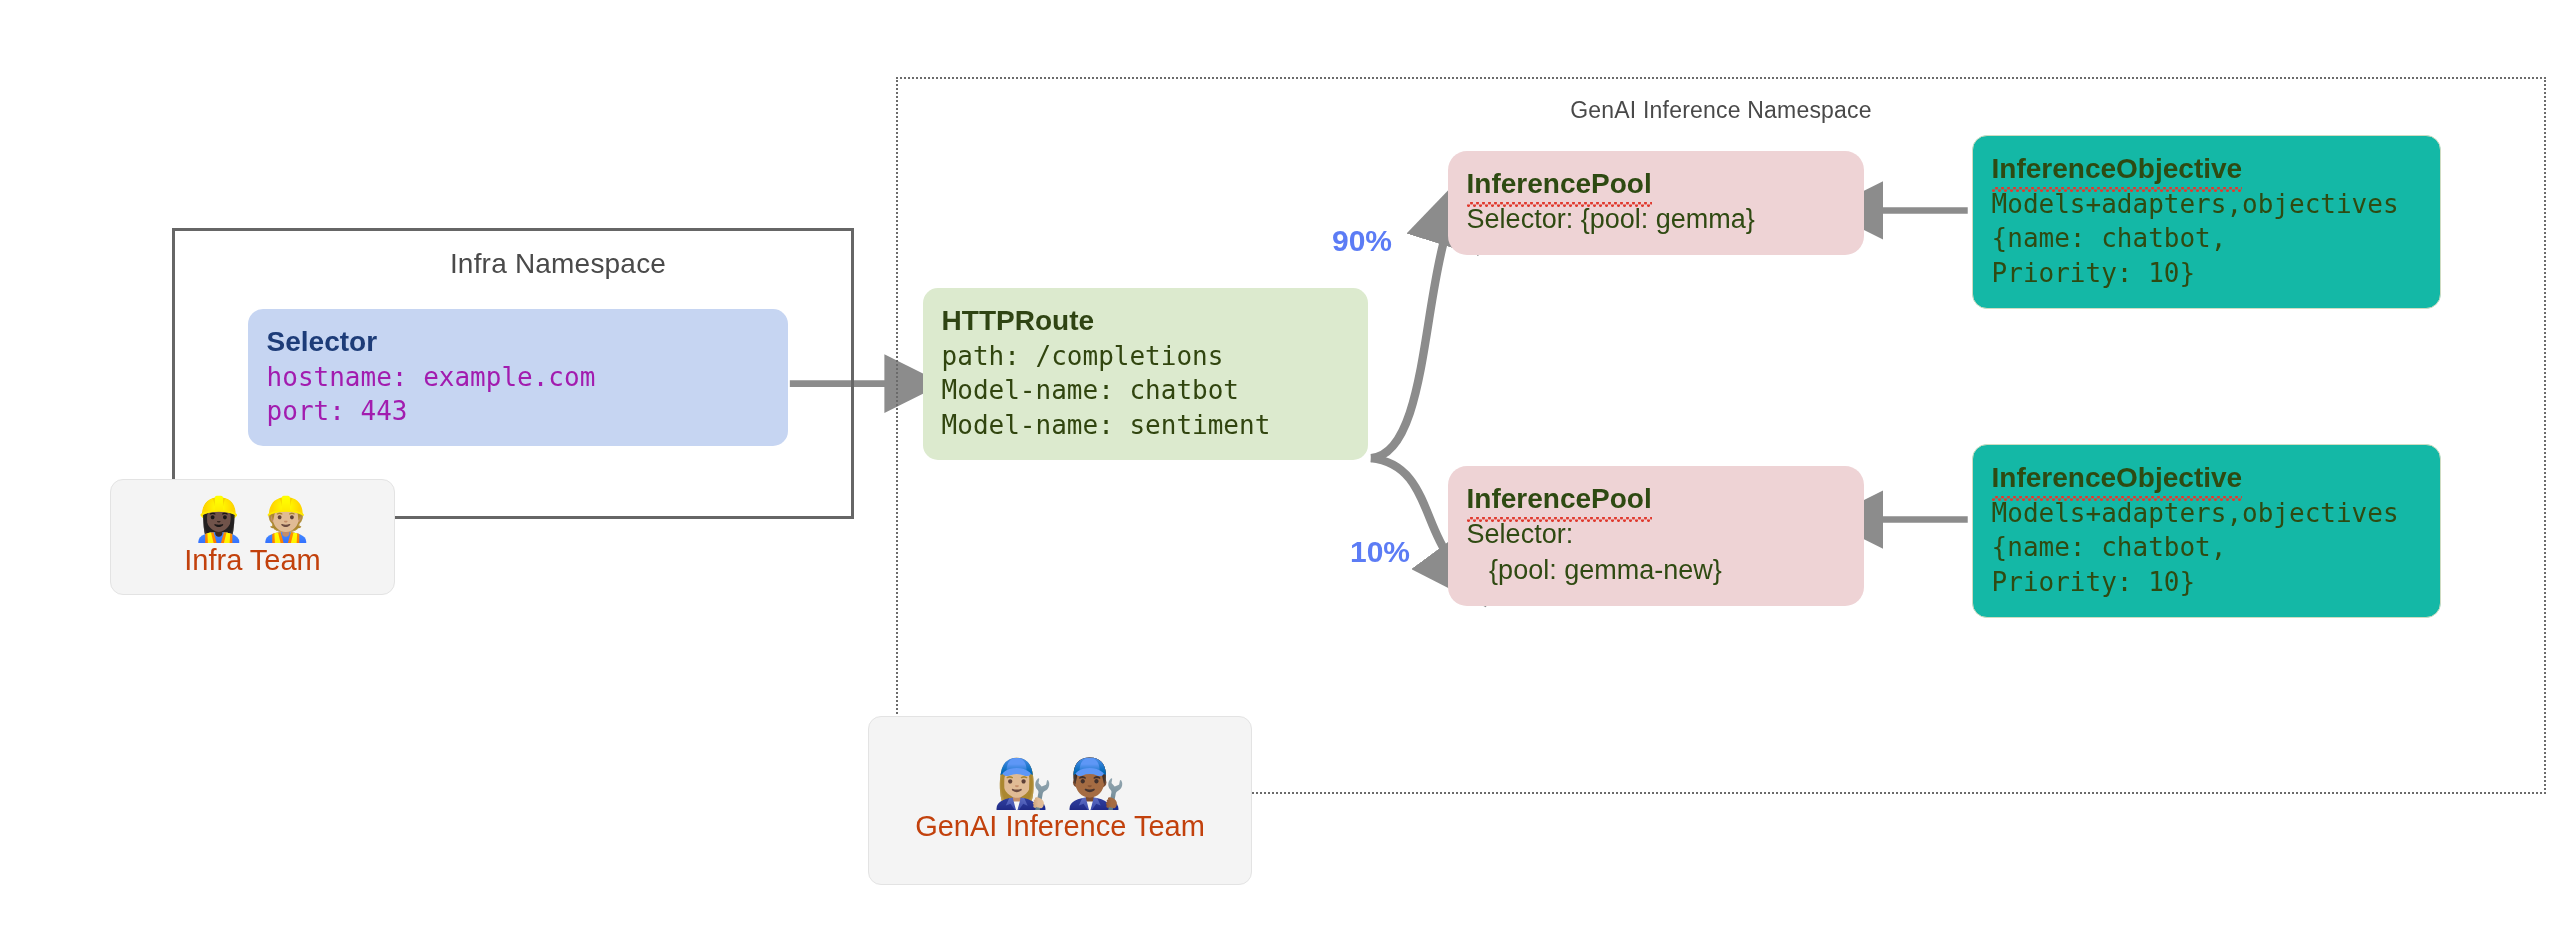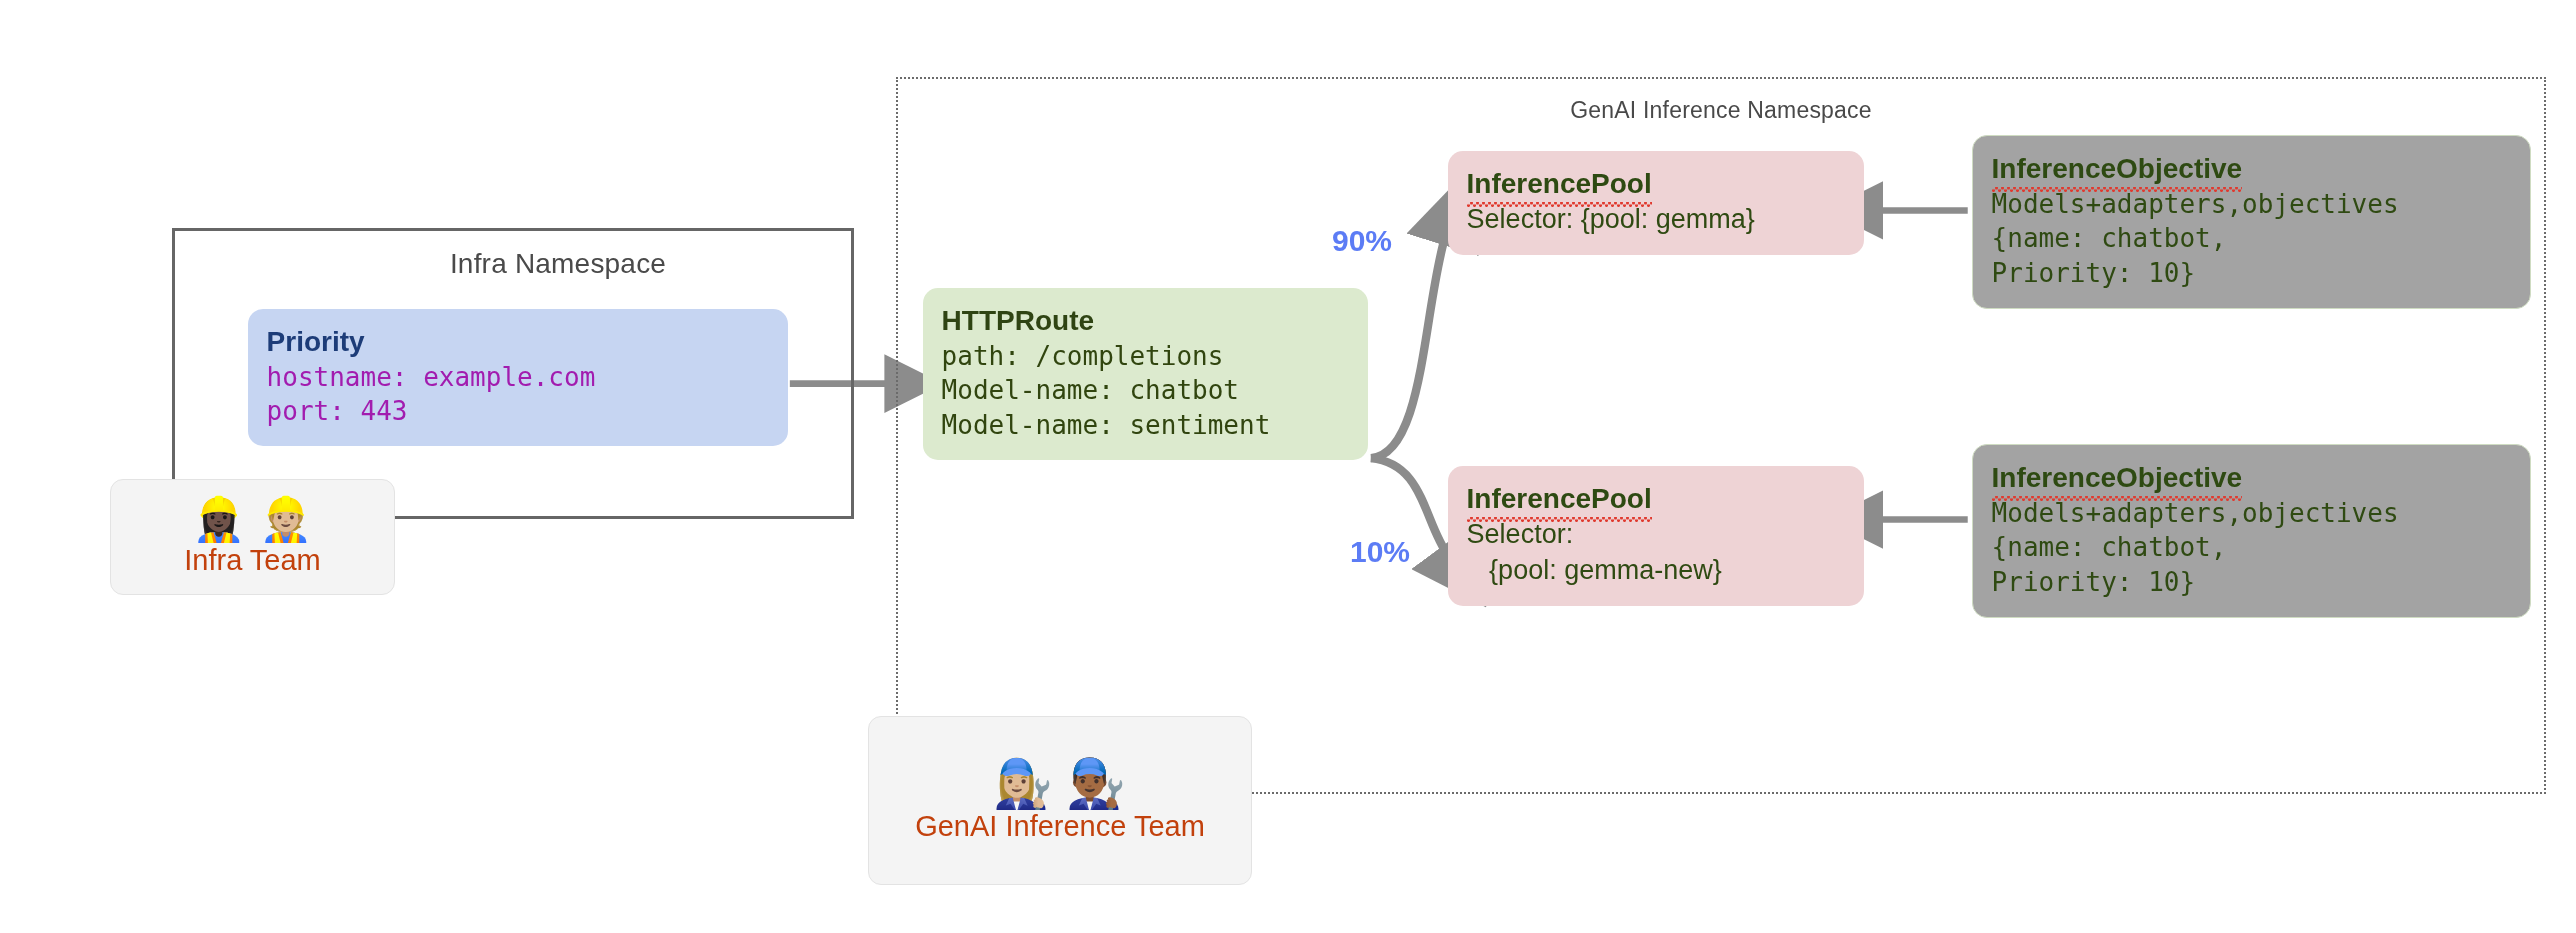--- a/index.html
+++ b/index.html
@@ -134,31 +134,32 @@
     background: #dceace;
     color: #2c3c14;
   }
   .httproute .title { color: #2f4413; }
   .httproute .line  { color: #31450f; }
 
   .pool {
     background: #eed3d5;
     color: #2f4413;
     width: 416px;
+    border-radius: 19px;
   }
   .pool.p1 { left: 1448px; top: 151px; }
   .pool.p2 { left: 1448px; top: 466px; }
   .pool .title { color: #2e4a12; }
   .pool .line  { color: #2f4a12; }
 
   .objective {
-    background: #a3a3a3;
+    background: #14b8a6;
     border: 1.9px solid #cfdcc2;
     color: #2f4413;
-    width: 559px;
+    width: 469px;
   }
   .objective.o1 { left: 1972px; top: 135px; }
   .objective.o2 { left: 1972px; top: 444px; }
   .objective .title { color: #2e4a12; }
   .objective .line  { color: #2f4a12; }
 
   
   .team {
     position: absolute;
     box-sizing: border-box;
@@ -246,21 +247,21 @@
   </svg>
 
   <div class="ns-infra">
     <div class="ns-infra-title">Infra Namespace</div>
   </div>
 
   <div class="ns-genai"></div>
   <div class="ns-genai-title">GenAI Inference Namespace</div>
 
   <div class="node gateway">
-    <div class="title">Priority</div>
+    <div class="title">Selector</div>
     <div class="line">hostname: example.com</div>
     <div class="line">port: 443</div>
   </div>
 
   <div class="node httproute">
     <div class="title">HTTPRoute</div>
     <div class="line">path: /completions</div>
     <div class="line">Model-name: chatbot</div>
     <div class="line">Model-name: sentiment</div>
   </div>

